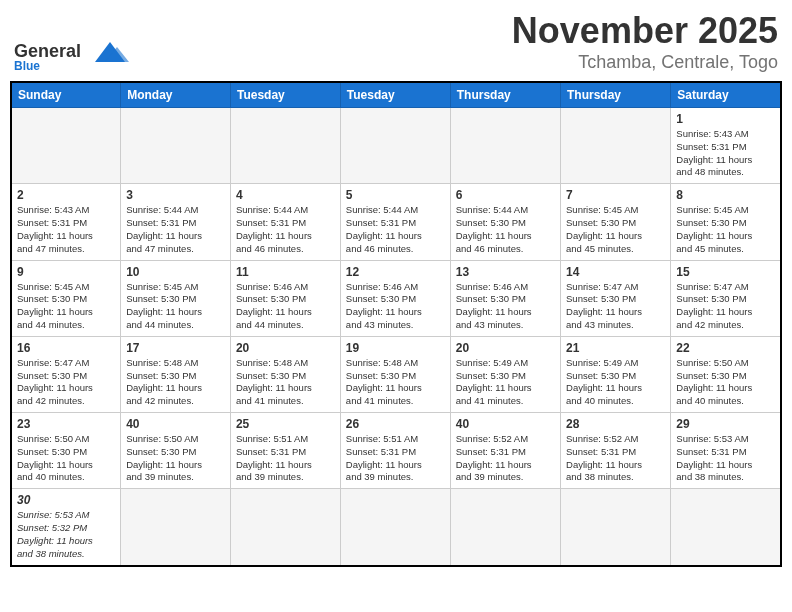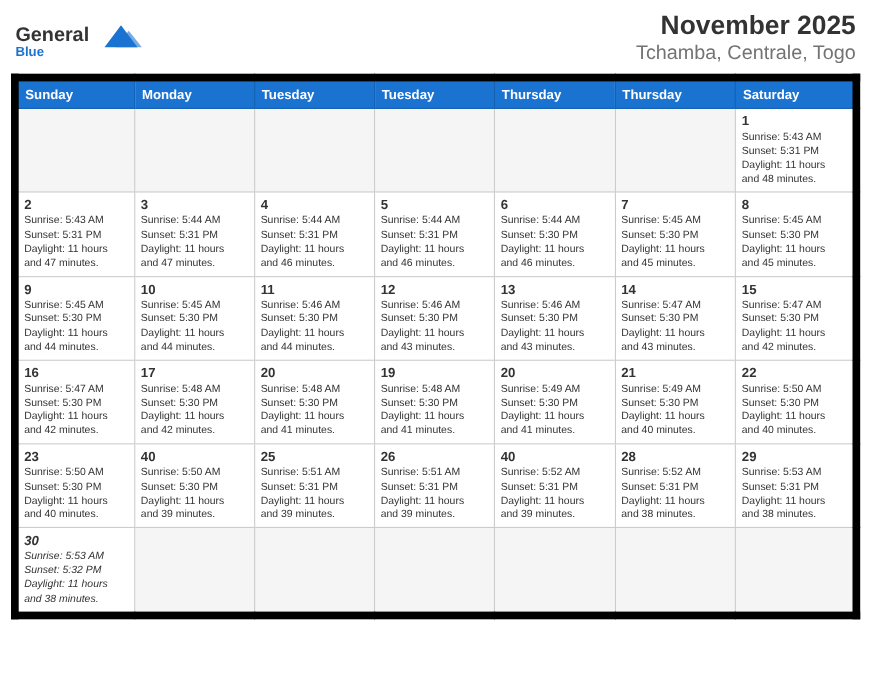--- a/index.html
+++ b/index.html
@@ -5,51 +5,51 @@
     * { box-sizing: border-box; margin: 0; padding: 0; }
     body {
       font-family: Arial, sans-serif;
       background: #fff;
       width: 792px;
       min-height: 612px;
       padding: 10px;
     }
     .header {
       display: flex;
-      align-items: center;
+      align-items: flex-end;
       justify-content: space-between;
       margin-bottom: 8px;
       padding: 0 4px;
     }
     .logo {
       display: flex;
       flex-direction: column;
       align-items: flex-start;
     }
     .logo-icon {
       width: 50px;
       height: 30px;
       margin-top: 2px;
     }
     .title-section {
       text-align: right;
     }
     .month-title {
-      font-size: 24px;
+      font-size: 36px;
       font-weight: bold;
       color: #333;
     }
     .location {
       font-size: 18px;
       color: #737373;
     }
     .calendar {
       width: 100%;
       border-collapse: collapse;
-      border: 7px solid #000000;
+      border: 2px solid #000000;
     }
     .calendar th {
       background-color: #1a73d1;
       color: #fff;
       text-align: left;
       padding: 5px 6px;
       font-size: 12px;
       border: 1px solid #1560b0;
     }
     .calendar td {

